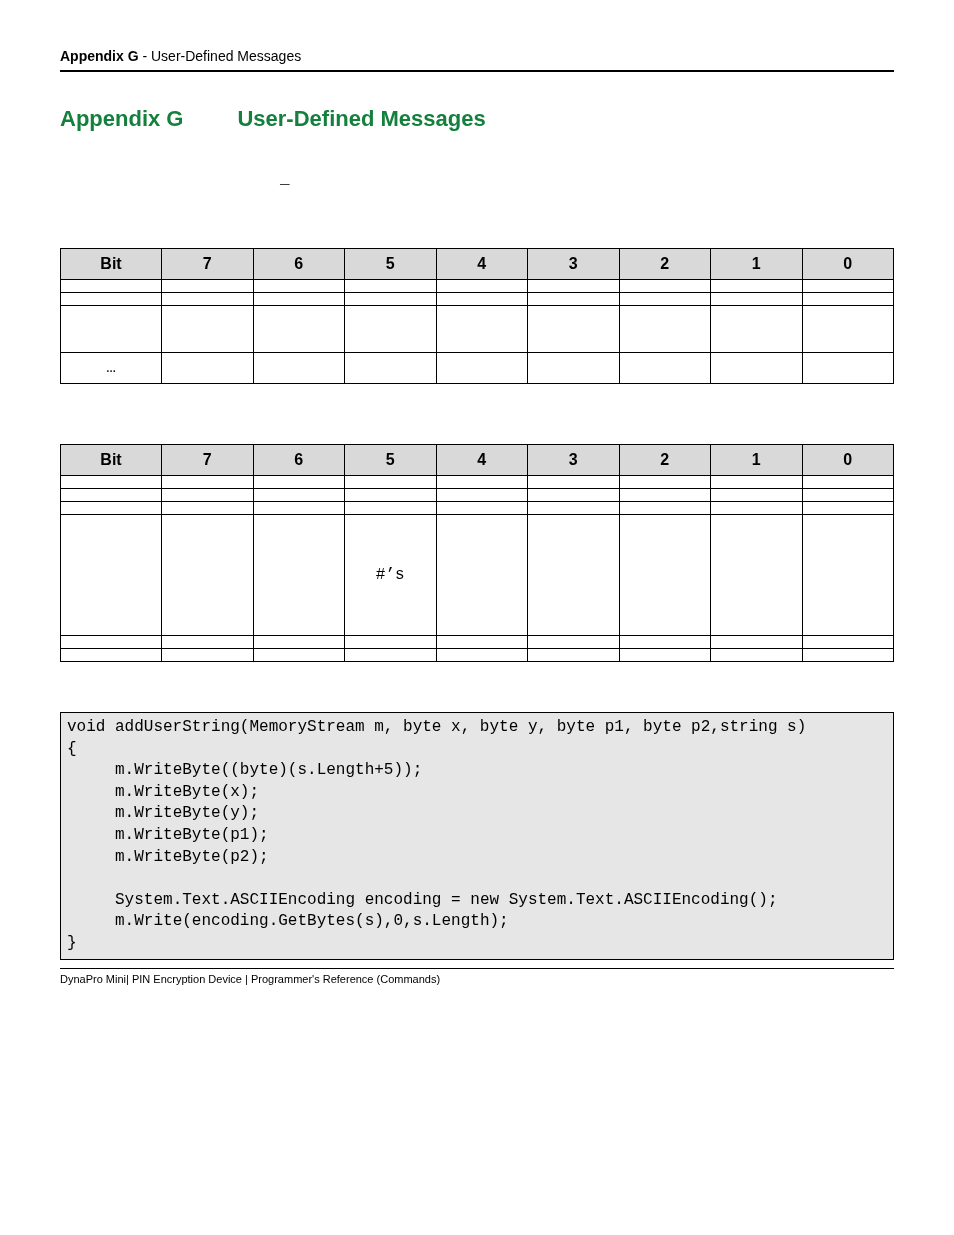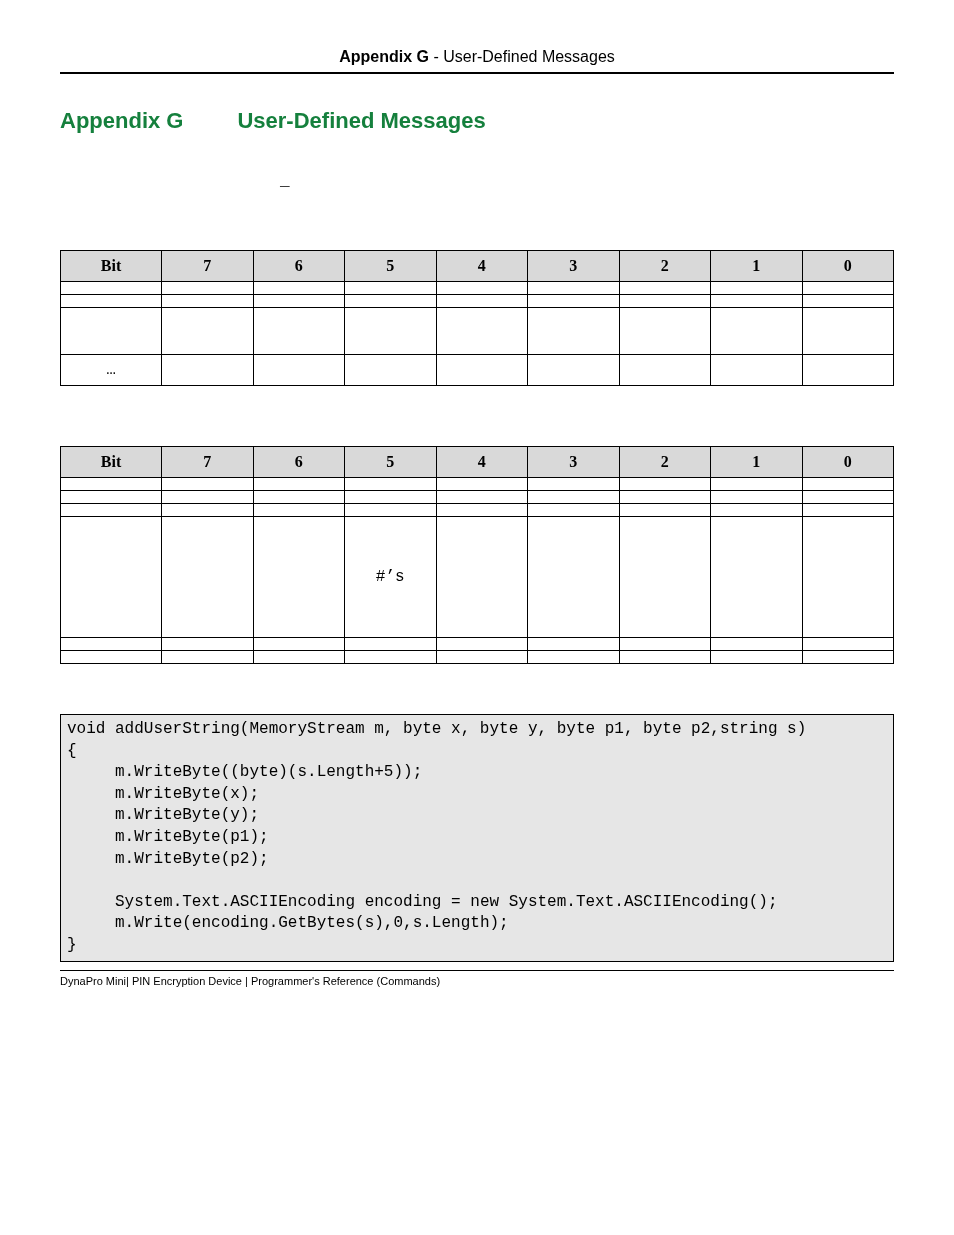--- a/index.html
+++ b/index.html
@@ -9,24 +9,23 @@
     font-family: Arial, Helvetica, sans-serif;
     color: #000;
     width: 954px;
   }
   .page {
     padding: 48px 60px 20px 60px;
     box-sizing: border-box;
     width: 954px;
   }
   .running-head {
-    font-size: 16px;
+    font-size: 14px;
     padding-bottom: 6px;
     border-bottom: 2px solid #000;
-    text-align: center;
   }
   .running-head .bold {
     font-weight: 700;
   }
   .appendix-title {
     margin-top: 34px;
     color: #15803d;
     font-size: 22px;
     font-weight: 700;
   }
@@ -53,21 +52,21 @@
   table.bit-table td {
     border: 1px solid #000;
     padding: 6px 6px;
     font-size: 16px;
     text-align: center;
     font-family: "Courier New", monospace;
   }
   table.bit-table th {
     background: #d9d9d9;
     font-weight: 700;
-    font-family: Liberation Serif, serif;
+    font-family: Liberation Sans, sans-serif;
   }
   table.bit-table th.bit-label {
     width: 88px;
   }
   table.bit-table td.rowlabel {
     font-family: "Courier New", monospace;
   }
   table.bit-table td.tall {
     height: 108px;
     vertical-align: middle;

